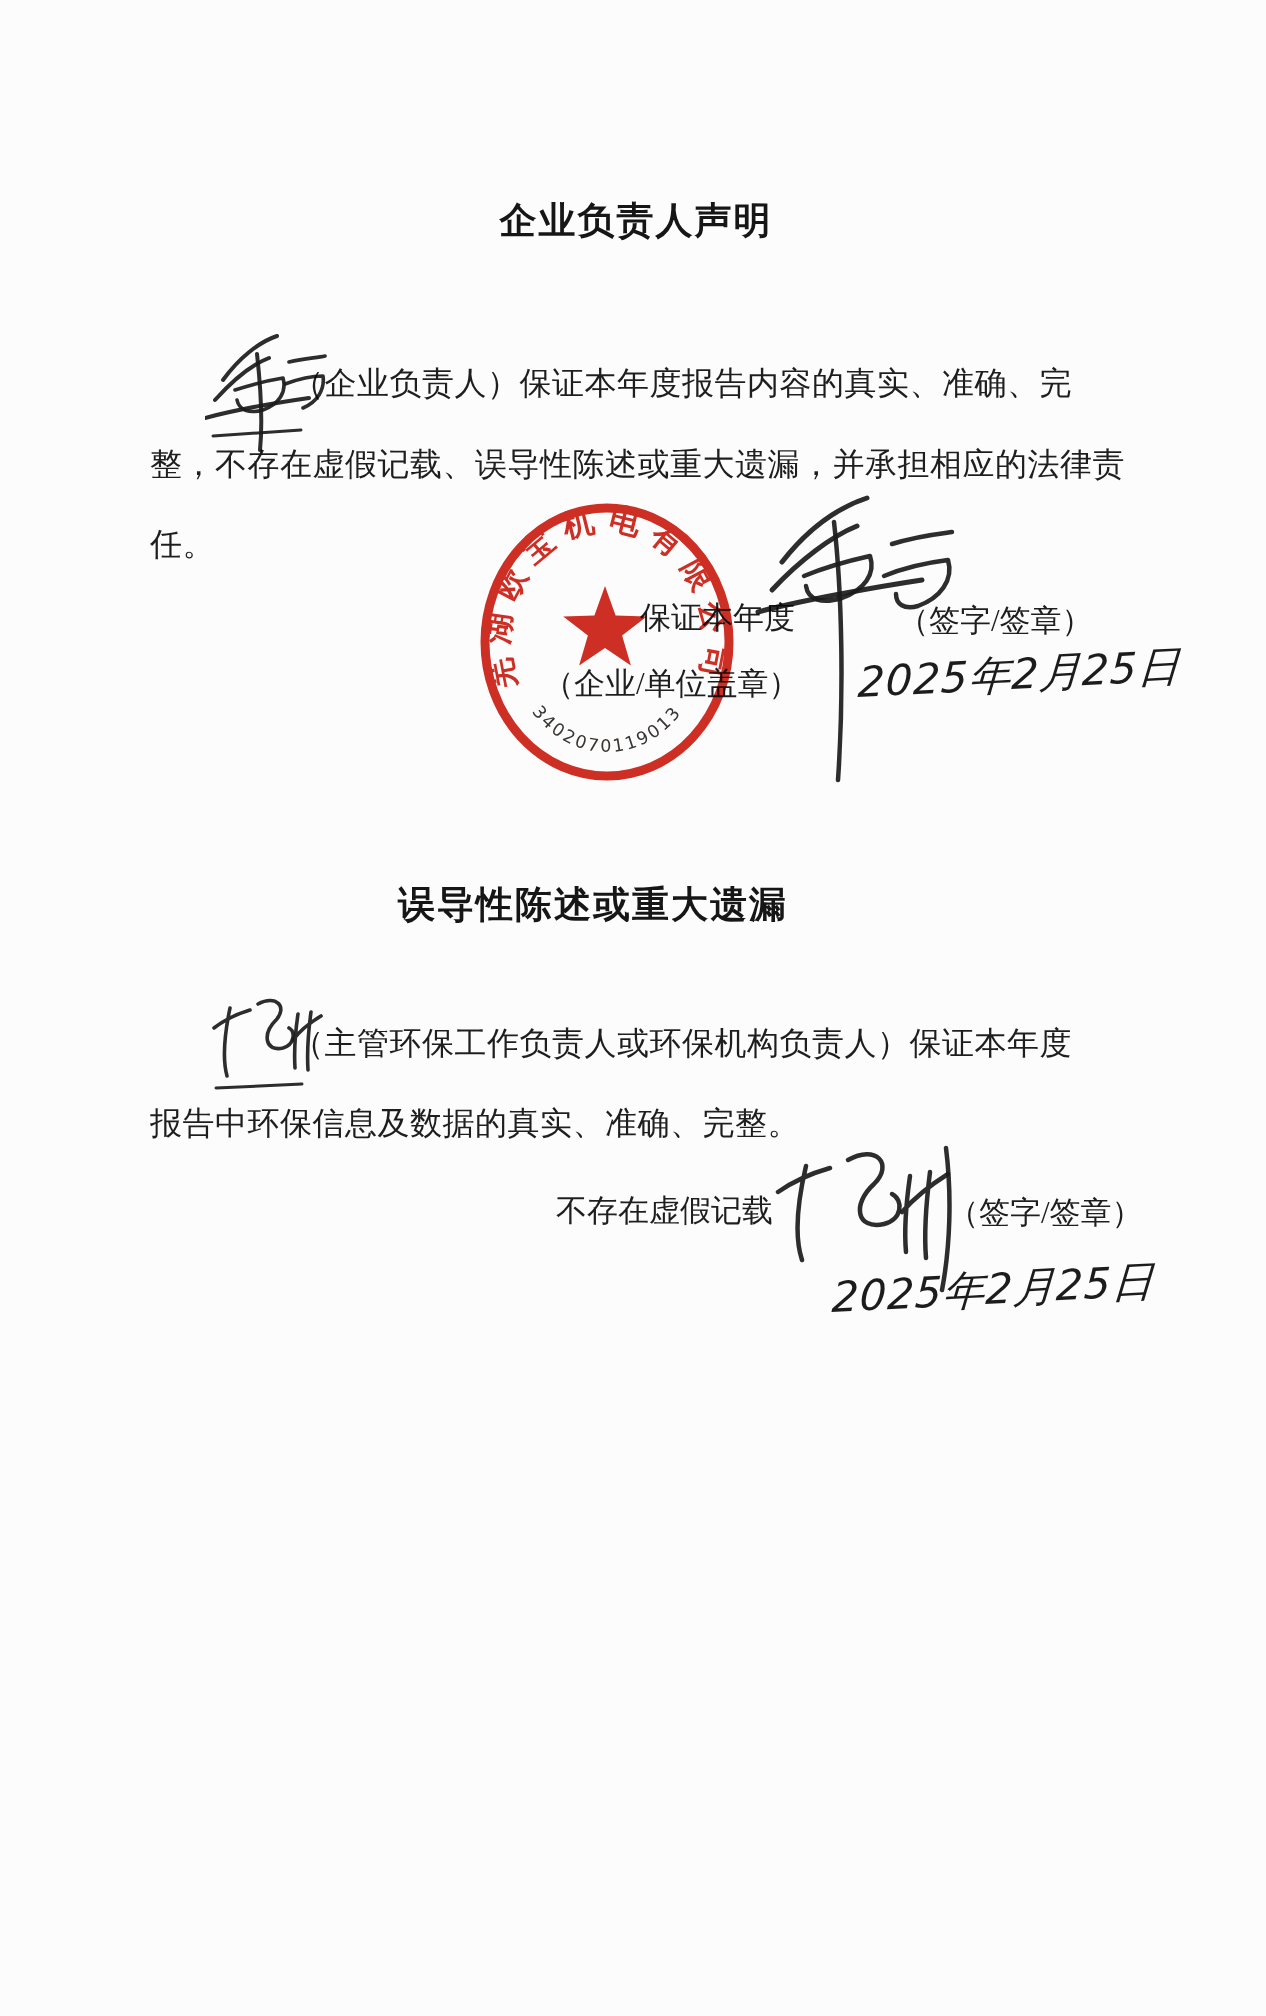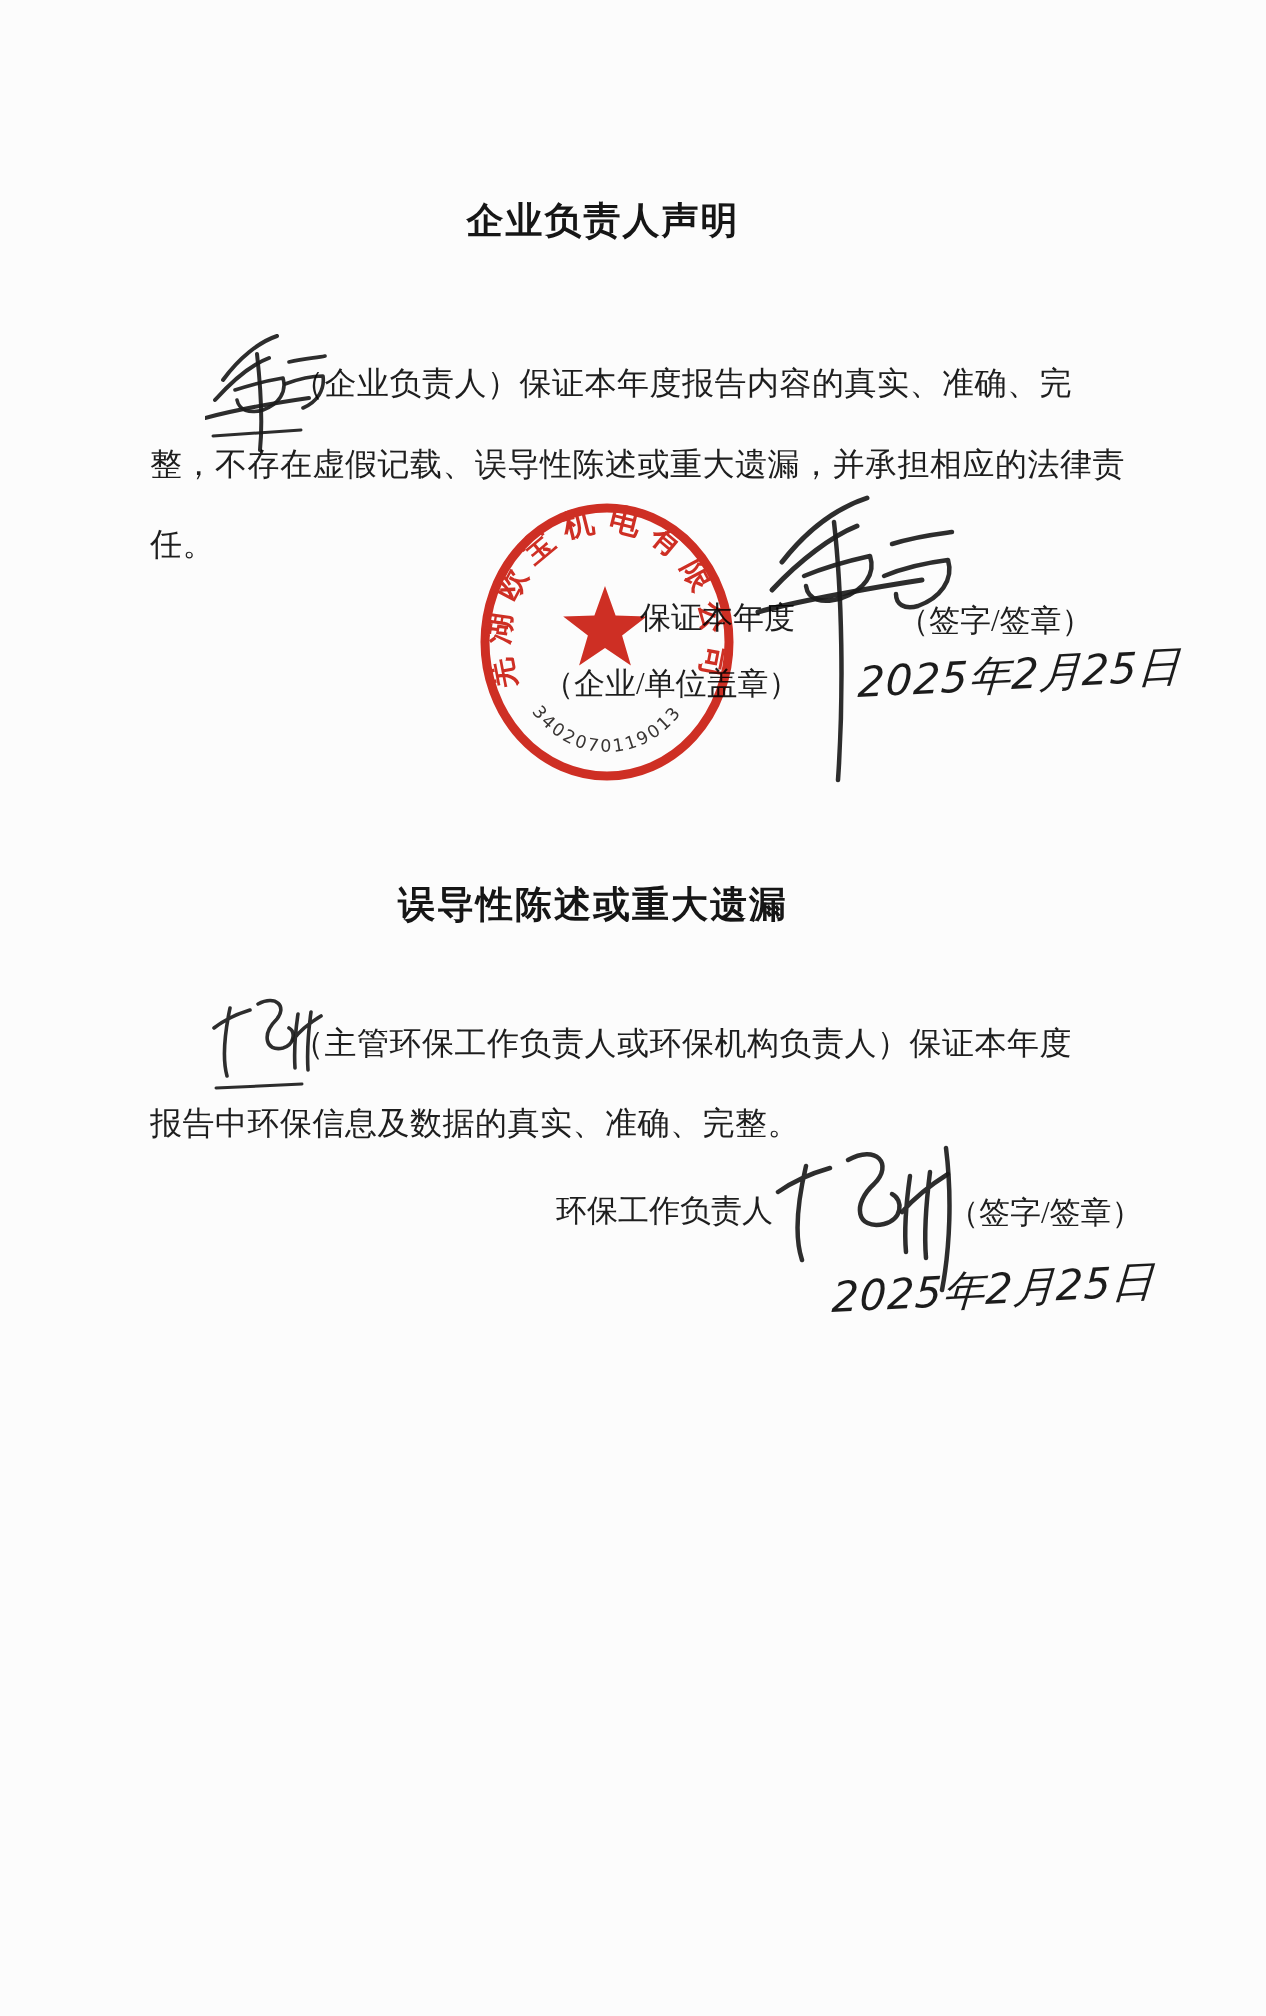--- a/index.html
+++ b/index.html
@@ -63,21 +63,21 @@
     font-size:17.5px;
     letter-spacing:2.5px;
     fill:#2e2a28;
   }
 </style>
 </head>
 <body>
 
 <div id="page">
 
-  <div class="abs doc-title" style="top:196px;left:0;">企业负责人声明</div>
+  <div class="abs doc-title" style="top:196px;left:0;padding-left:33px;">企业负责人声明</div>
 
   <div class="abs body-line" style="top:443px;left:150px;">整，不存在虚假记载、误导性陈述或重大遗漏，并承担相应的法律责</div>
 
   <div class="abs body-line" style="top:362px;left:292px;">（企业负责人）保证本年度报告内容的真实、准确、完</div>
 
   <div class="abs body-line" style="top:523px;left:150px;">任。</div>
 
   <svg class="abs sig" style="top:332px;left:205px;" width="122" height="150" viewBox="0 0 122 150" aria-hidden="true">
     <path d="M18,48 C34,26 54,10 72,4" stroke-width="4"></path>
     <path d="M10,68 C28,48 48,32 64,26" stroke-width="4"></path>
@@ -126,21 +126,21 @@
 
   <div class="abs body-line" style="top:1102px;left:150px;">报告中环保信息及数据的真实、准确、完整。</div>
 
   <svg class="abs sig" style="top:990px;left:210px;" width="115" height="105" viewBox="0 0 115 105" aria-hidden="true">
     <path d="M20,18 C15,42 12,68 17,86 M4,38 C17,28 30,23 40,20" stroke-width="3.6"></path>
     <path d="M48,14 C66,4 78,17 66,30 C52,44 55,62 73,58 C84,55 86,42 79,38" stroke-width="3.6"></path>
     <path d="M88,24 C85,44 84,62 85,78 M101,22 C98,44 97,64 98,80 M83,50 C91,39 101,32 111,26" stroke-width="3.6"></path>
     <path d="M6,98 L92,94" stroke-width="3"></path>
   </svg>
 
-  <div class="abs label-line" style="top:1190px;left:556px;">环保工作负责人</div>
+  <div class="abs label-line" style="top:1190px;left:556px;">不存在虚假记载</div>
 
   <div class="abs label-line" style="top:1192px;left:948px;">（签字/签章）</div>
 
   <svg class="abs sig" style="top:1138px;left:770px;" width="215" height="175" viewBox="0 0 215 175" aria-hidden="true">
     <path d="M36,28 C28,62 24,98 32,122 M8,54 C28,40 46,34 60,30" stroke-width="4.5"></path>
     <path d="M78,22 C106,6 124,26 104,46 C82,66 86,92 114,86 C132,82 134,62 122,56" stroke-width="4.5"></path>
     <path d="M140,38 C136,66 134,92 136,114 M160,34 C156,66 154,96 156,120 M132,74 C146,58 162,46 178,36" stroke-width="4.5"></path>
     <path d="M176,10 C182,58 180,110 172,152" stroke-width="4.5"></path>
   </svg>
 

